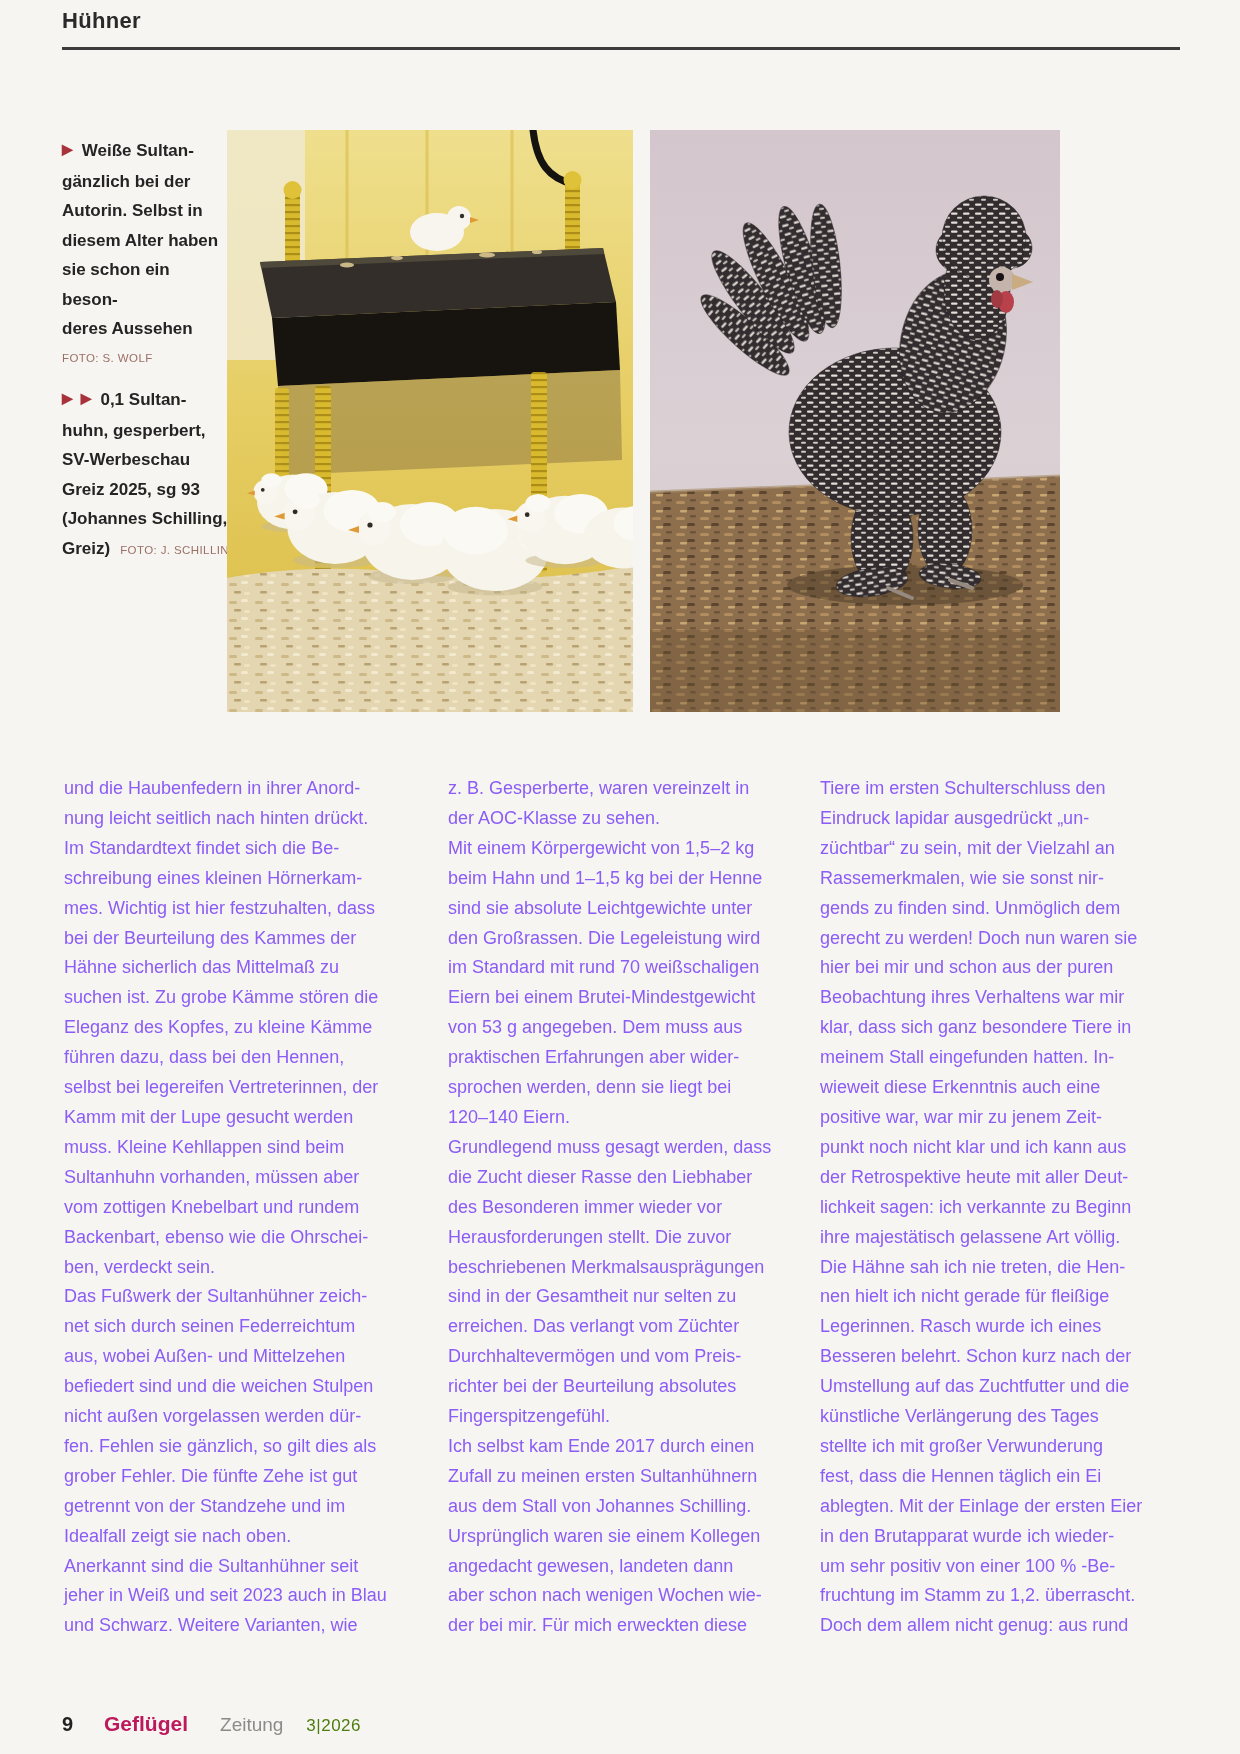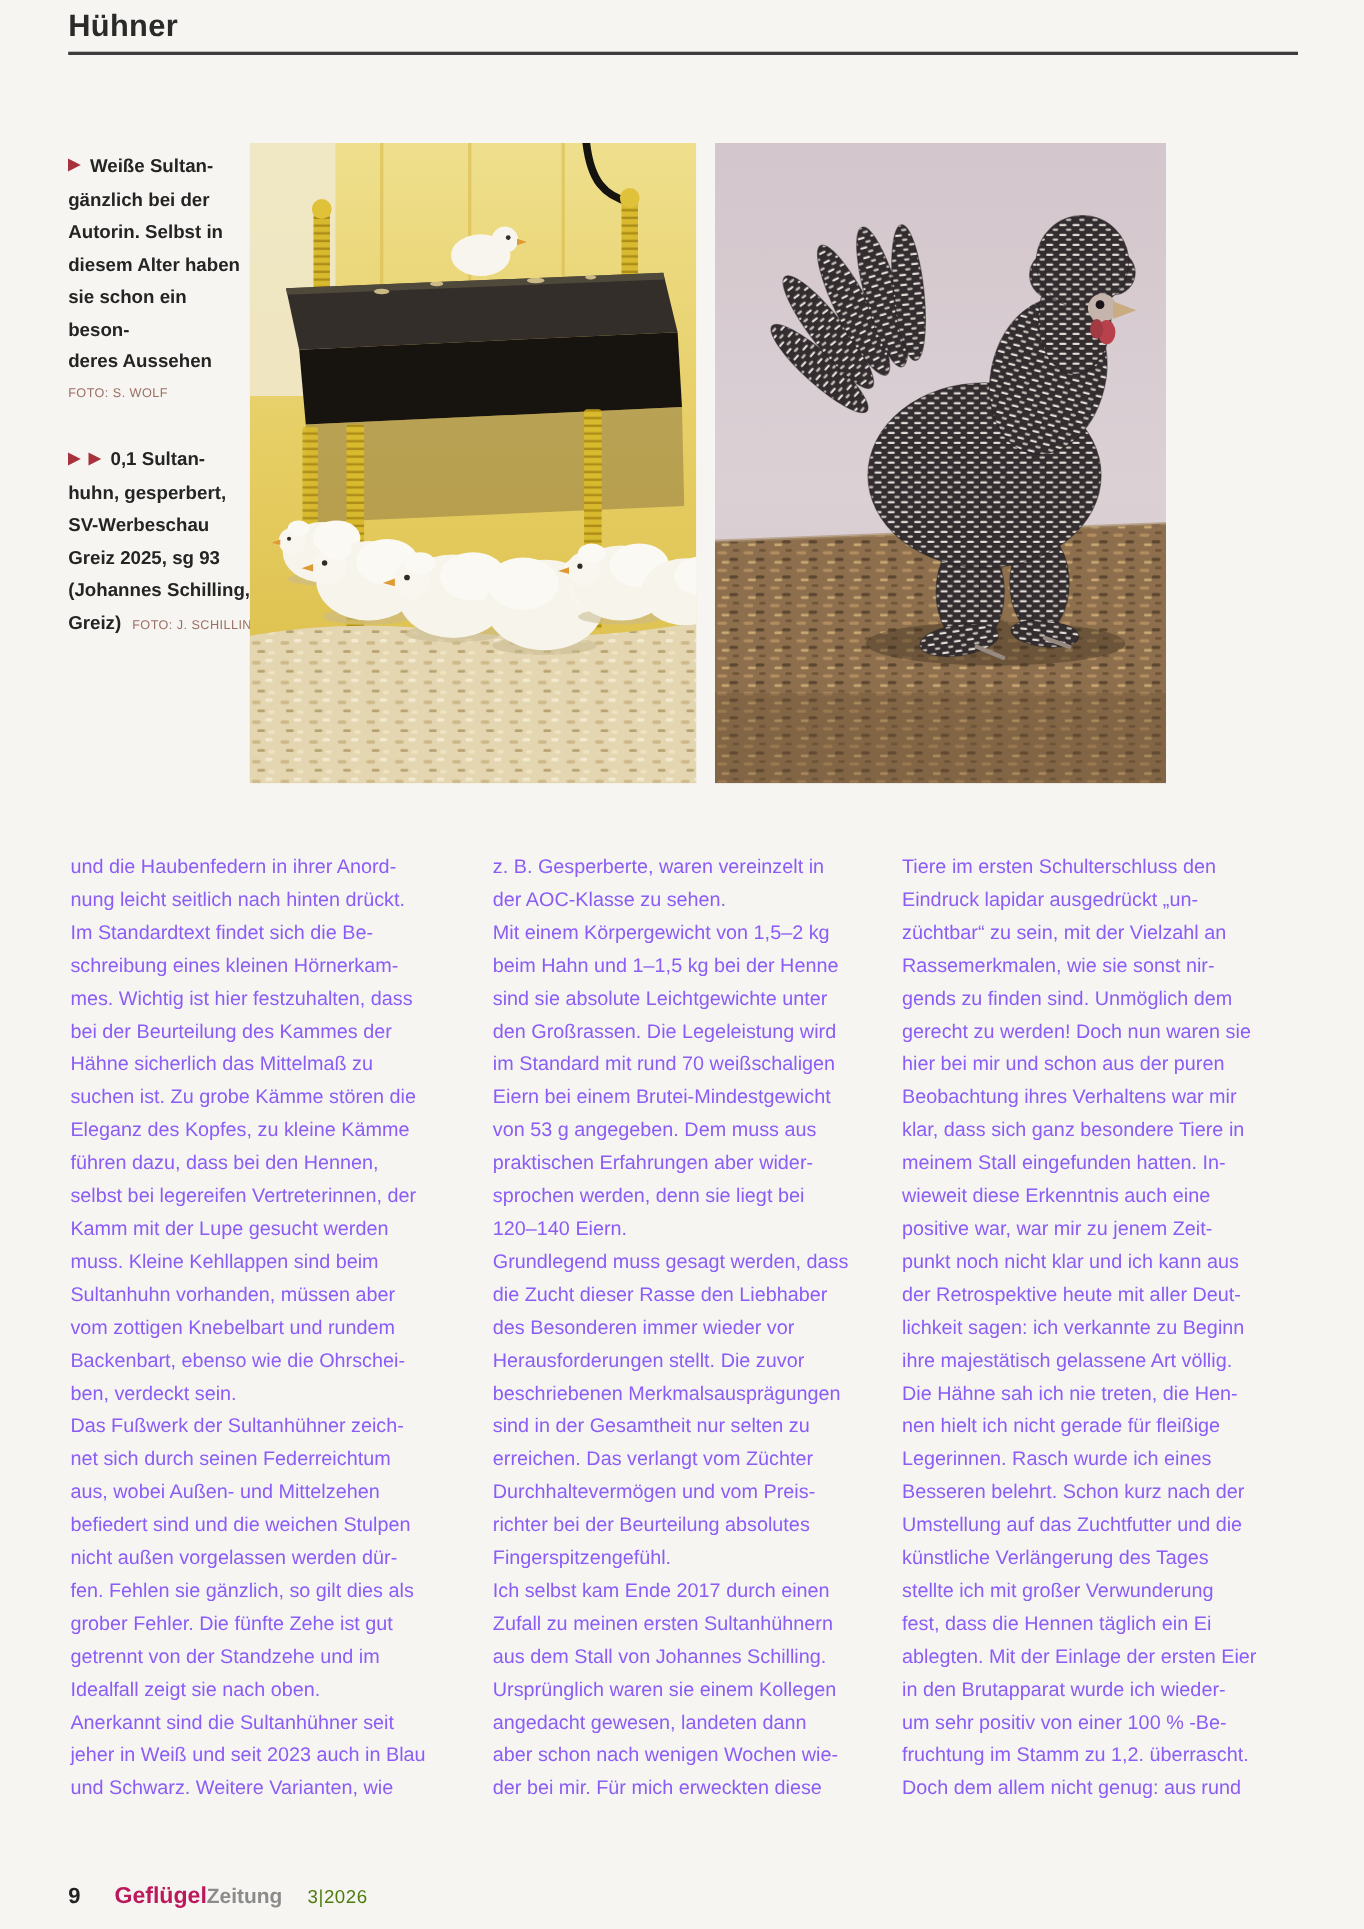--- a/index.html
+++ b/index.html
@@ -5,21 +5,21 @@
   html,body{margin:0;padding:0;}
   body{
     width:1240px;height:1754px;position:relative;overflow:hidden;
     background:#f6f5f1;
     font-family:"Liberation Sans",sans-serif;
   }
   .abs{position:absolute;}
   
   .page-title{
     font-family:"Liberation Sans",sans-serif;
-    font-weight:700;font-size:28px;line-height:1;
+    font-weight:700;font-size:22px;line-height:1;
     color:#2a2a2a;letter-spacing:.3px;margin:0;
   }
   .header-rule{background:#3c3c3c;height:3px;}
   
   .caption{
     font-family:"Liberation Sans",sans-serif;
     font-weight:700;font-size:17px;line-height:29.5px;
     color:#242424;
   }
   .caption .txt{white-space:pre-line;}
@@ -38,42 +38,42 @@
   figure{margin:0;padding:0;}
   
   .bodycol{
     font-family:Liberation Sans, sans-serif;
     font-size:18px;line-height:29.9px;color:#8b5cf6;
     white-space:pre;
   }
   
   .foot-num{font-weight:700;font-size:20px;color:#222;}
   .foot-mag-bold{font-weight:700;font-size:21px;color:#be185d;}
-  .foot-mag-light{font-weight:700;font-size:19px;color:#8b8b8b;}
+  .foot-mag-light{font-weight:400;font-size:19px;color:#8b8b8b;padding-left:32px;}
   .foot-issue{font-weight:400;font-size:17px;color:#4d7c0f;letter-spacing:.5px;}
 </style>
 </head>
 <body>
 
 <div>
 
   <h1 class="abs page-title" style="left:62px;top:10px;">Hühner</h1>
   <div class="abs header-rule" style="left:62px;top:47px;width:1118px;"></div>
 
   <div class="abs caption" style="left:62px;top:136px;width:168px;">
     <span class="marker">▶</span><span class="txt">Weiße Sultan-
 gänzlich bei der
 Autorin. Selbst in
 diesem Alter haben
 sie schon ein beson-
 deres Aussehen</span>
     <span class="credit block">FOTO: S. WOLF</span>
   </div>
 
-  <div class="abs caption" style="left:62px;top:403px;width:190px;">
+  <div class="abs caption" style="left:62px;top:385px;width:190px;">
     <span class="marker">▶ ▶</span><span class="txt">0,1 Sultan-
 huhn, gesperbert,
 SV-Werbeschau
 Greiz 2025, sg 93
 (Johannes Schilling,
 Greiz)</span><span class="credit inline">FOTO: J. SCHILLING</span>
   </div>
 
   <figure class="abs" style="left:227px;top:130px;width:406px;height:582px;">
     <svg width="406" height="582" viewBox="0 0 406 582">

